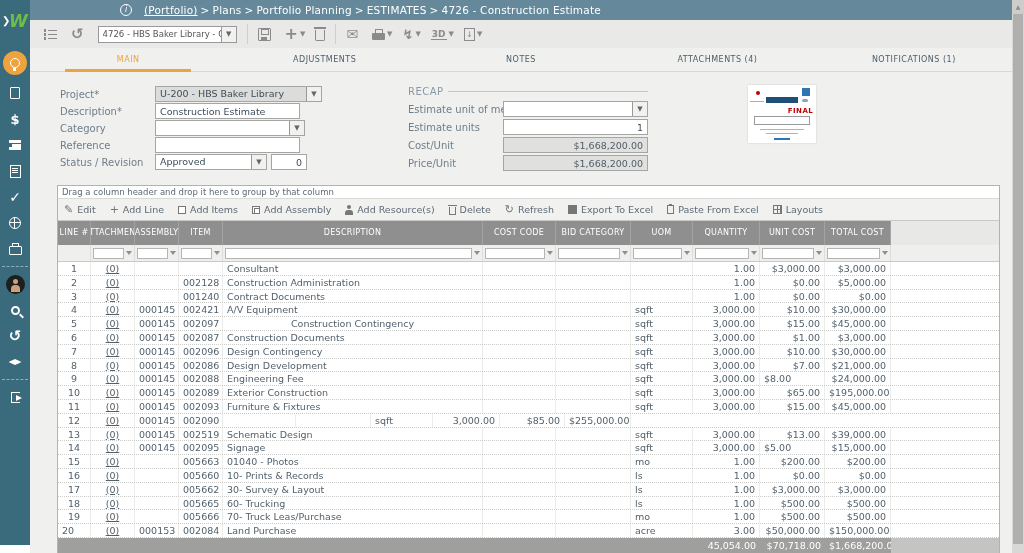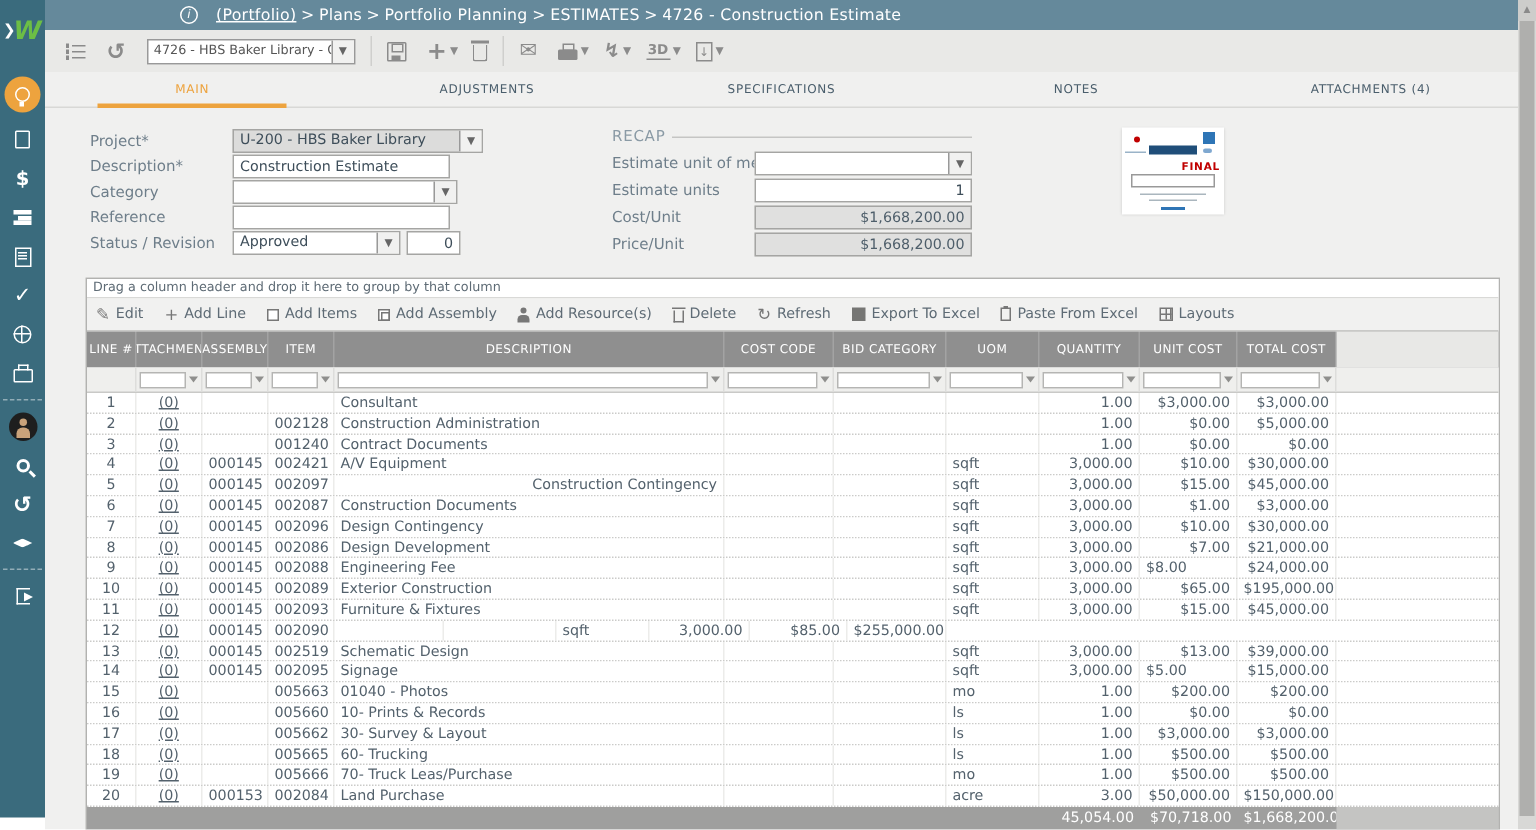--- a/index.html
+++ b/index.html
@@ -252,23 +252,23 @@
       <span class="i-export">↓</span>
       <span class="caret">▼</span>
     </span>
 </div>
 
 <div class="content">
 
   <div class="tabs" id="tabs">
       <div class="tab active">MAIN</div>
       <div class="tab">ADJUSTMENTS</div>
-      <div class="tab">SPECIFICATIONS</div>
       <div class="tab">NOTES</div>
       <div class="tab">ATTACHMENTS (4)</div>
+      <div class="tab">NOTIFICATIONS (1)</div>
     </div>
 
   <span class="f-label" style="left:30px; top:41px;">Project*</span>
   <div class="f-select dis" style="left:125px; top:38px; width:167px;">
     <span class="txt">U-200 - HBS Baker Library</span>
     <span class="sel-caret">▼</span>
   </div>
 
   <span class="f-label" style="left:30px; top:58px;">Description*</span>
   <input class="f-input" style="left: 125px; top: 55px; width: 145px;" value="Construction Estimate">
@@ -477,21 +477,21 @@
           <div class="t-cell" style="width: 67px; text-align: right;">3,000.00</div>
           <div class="t-cell" style="width: 65px; text-align: right;">$10.00</div>
           <div class="t-cell" style="width: 66px; text-align: right;">$30,000.00</div>
           <div class="t-cell" style="flex: 1 1 0%; border-right: none;"></div>
         </div>
         <div class="t-row">
           <div class="t-cell" style="width: 33px; text-align: center;">5</div>
           <div class="t-cell" style="width: 44px; text-align: center;"><a>(0)</a></div>
           <div class="t-cell" style="width: 44px; text-align: right;">000145</div>
           <div class="t-cell" style="width: 44px; text-align: right;">002097</div>
-          <div class="t-cell" style="width: 260px; text-align: right;">Construction Contingency</div>
+          <div class="t-cell" style="width: 260px; text-align: center;">Construction Contingency</div>
           <div class="t-cell" style="width: 73px; text-align: left;"></div>
           <div class="t-cell" style="width: 75px; text-align: left;"></div>
           <div class="t-cell" style="width: 62px; text-align: left;">sqft</div>
           <div class="t-cell" style="width: 67px; text-align: right;">3,000.00</div>
           <div class="t-cell" style="width: 65px; text-align: right;">$15.00</div>
           <div class="t-cell" style="width: 66px; text-align: right;">$45,000.00</div>
           <div class="t-cell" style="flex: 1 1 0%; border-right: none;"></div>
         </div>
         <div class="t-row">
           <div class="t-cell" style="width: 33px; text-align: center;">6</div>
@@ -682,21 +682,21 @@
           <div class="t-cell" style="width: 260px; text-align: left;">70- Truck Leas/Purchase</div>
           <div class="t-cell" style="width: 73px; text-align: left;"></div>
           <div class="t-cell" style="width: 75px; text-align: left;"></div>
           <div class="t-cell" style="width: 62px; text-align: left;">mo</div>
           <div class="t-cell" style="width: 67px; text-align: right;">1.00</div>
           <div class="t-cell" style="width: 65px; text-align: right;">$500.00</div>
           <div class="t-cell" style="width: 66px; text-align: right;">$500.00</div>
           <div class="t-cell" style="flex: 1 1 0%; border-right: none;"></div>
         </div>
         <div class="t-row">
-          <div class="t-cell" style="width: 33px; text-align: center;">20</div>
+          <div class="t-cell" style="width: 33px; ">20</div>
           <div class="t-cell" style="width: 44px; text-align: center;"><a>(0)</a></div>
           <div class="t-cell" style="width: 44px; text-align: right;">000153</div>
           <div class="t-cell" style="width: 44px; text-align: right;">002084</div>
           <div class="t-cell" style="width: 260px; text-align: left;">Land Purchase</div>
           <div class="t-cell" style="width: 73px; text-align: left;"></div>
           <div class="t-cell" style="width: 75px; text-align: left;"></div>
           <div class="t-cell" style="width: 62px; text-align: left;">acre</div>
           <div class="t-cell" style="width: 67px; text-align: right;">3.00</div>
           <div class="t-cell" style="width: 65px; text-align: right;">$50,000.00</div>
           <div class="t-cell" style="width: 66px; text-align: right;">$150,000.00</div>

